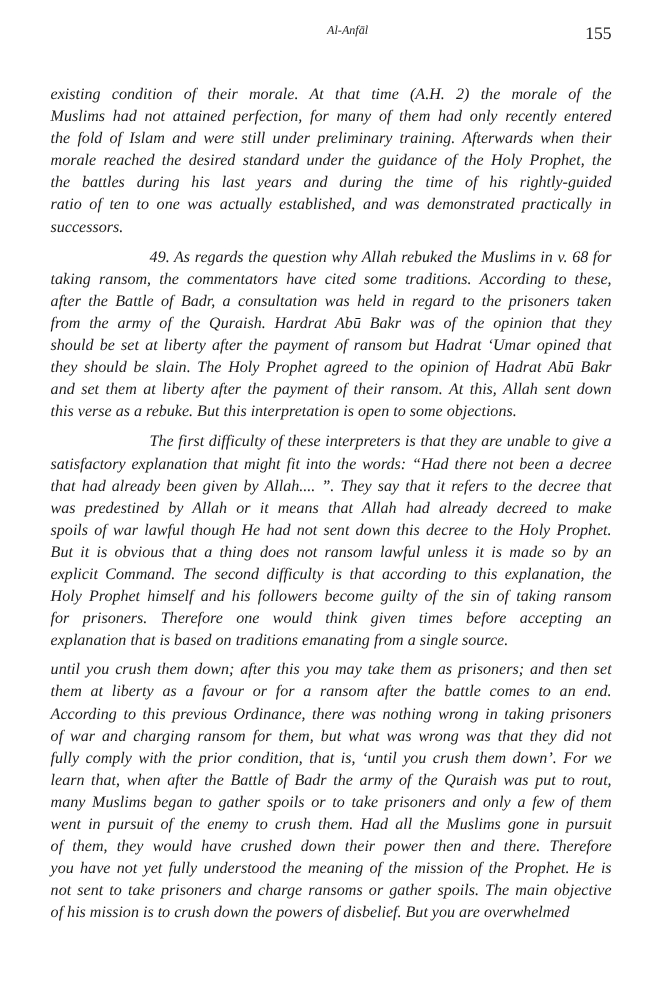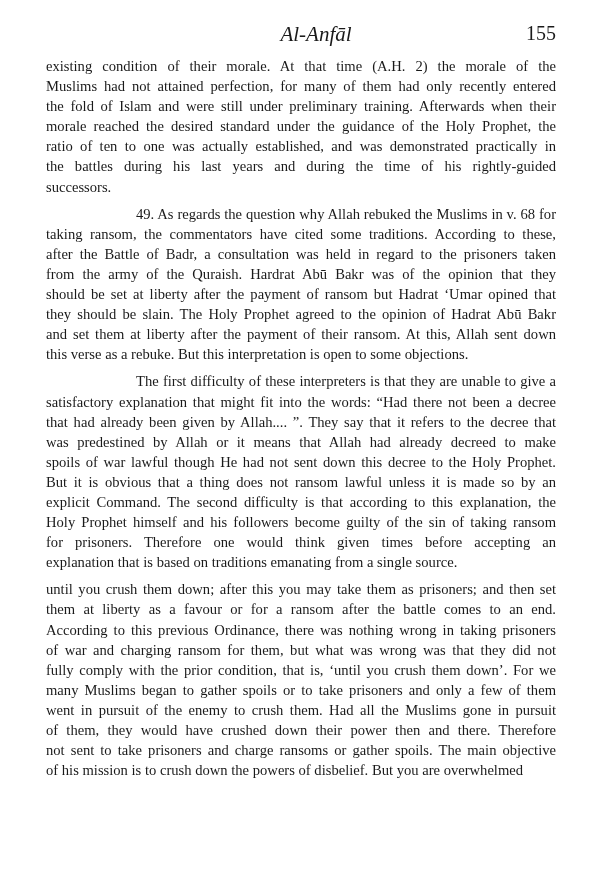--- a/index.html
+++ b/index.html
@@ -1,42 +1,42 @@
 <!DOCTYPE html>
 <html><head>
 <meta charset="utf-8">
 <style>
   html, body { margin: 0; padding: 0; background: #ffffff; }
   body { width: 600px; height: 893px; position: relative; overflow: hidden; color: #1a1a1a; }
   .page { position: absolute; left: 46px; top: 22px; width: 510px; font-family: "Liberation Serif", serif; }
   .header { position: relative; height: 26px; }
-  .running-title { position: absolute; left: 0; right: 0; text-align: center; font-style: italic; font-size: 21px; top: 0; padding-left: 30px; }
-  .page-number { position: absolute; right: 0; top: 0; font-size: 20px; }
-  .body-text { margin-top: 8px; font-size: 14.6px; line-height: 20.1px; }
+  .running-title { position: absolute; left: 0; right: 0; text-align: center; font-style: italic; font-size: 11px; top: 0; padding-left: 30px; }
+  .page-number { position: absolute; right: 0; top: 0; font-size: 16px; }
+  .body-text { margin-top: 28px; font-size: 14.6px; line-height: 20.1px; font-style: italic; }
   .line { display: block; text-align: justify; text-align-last: justify; white-space: nowrap; overflow: visible; height: 20.1px; }
   .line.last { text-align-last: left; }
   .line.indent-big { padding-left: 90px; }
   .para { margin-bottom: 7px; }
 </style>
 </head>
 <body>
 
 <div class="page">
   <div class="header">
     <span class="running-title">Al-Anfāl</span>
     <span class="page-number">155</span>
   </div>
   <div class="body-text" id="body-text">
       <div class="para">
         <span class="line">existing condition of their morale. At that time (A.H. 2) the morale of the</span>
         <span class="line">Muslims had not attained perfection, for many of them had only recently entered</span>
         <span class="line">the fold of Islam and were still under preliminary training. Afterwards when their</span>
         <span class="line">morale reached the desired standard under the guidance of the Holy Prophet, the</span>
+        <span class="line">the battles during his last years and during the time of his rightly-guided</span>
         <span class="line">ratio of ten to one was actually established, and was demonstrated practically in</span>
-        <span class="line">the battles during his last years and during the time of his rightly-guided</span>
         <span class="line last">successors.</span>
       </div>
       <div class="para">
         <span class="line indent-big">49. As regards the question why Allah rebuked the Muslims in v. 68 for</span>
         <span class="line">taking ransom, the commentators have cited some traditions. According to these,</span>
         <span class="line">after the Battle of Badr, a consultation was held in regard to the prisoners taken</span>
         <span class="line">from the army of the Quraish. Hardrat Abū Bakr was of the opinion that they</span>
         <span class="line">should be set at liberty after the payment of ransom but Hadrat ‘Umar opined that</span>
         <span class="line">they should be slain. The Holy Prophet agreed to the opinion of Hadrat Abū Bakr</span>
         <span class="line">and set them at liberty after the payment of their ransom. At this, Allah sent down</span>
@@ -53,20 +53,22 @@
         <span class="line">Holy Prophet himself and his followers become guilty of the sin of taking ransom</span>
         <span class="line">for prisoners. Therefore one would think given times before accepting an</span>
         <span class="line last">explanation that is based on traditions emanating from a single source.</span>
       </div>
       <div class="para">
         <span class="line">until you crush them down; after this you may take them as prisoners; and then set</span>
         <span class="line">them at liberty as a favour or for a ransom after the battle comes to an end.</span>
         <span class="line">According to this previous Ordinance, there was nothing wrong in taking prisoners</span>
         <span class="line">of war and charging ransom for them, but what was wrong was that they did not</span>
         <span class="line">fully comply with the prior condition, that is, ‘until you crush them down’. For we</span>
+        <span class="line">learn that, when after the Battle of Badr the army of the Quraish was put to rout,</span>
         <span class="line">many Muslims began to gather spoils or to take prisoners and only a few of them</span>
         <span class="line">went in pursuit of the enemy to crush them. Had all the Muslims gone in pursuit</span>
         <span class="line">of them, they would have crushed down their power then and there. Therefore</span>
+        <span class="line">you have not yet fully understood the meaning of the mission of the Prophet. He is</span>
         <span class="line">not sent to take prisoners and charge ransoms or gather spoils. The main objective</span>
         <span class="line last">of his mission is to crush down the powers of disbelief. But you are overwhelmed</span>
       </div>
     </div>
 </div>
 
 </body></html>

